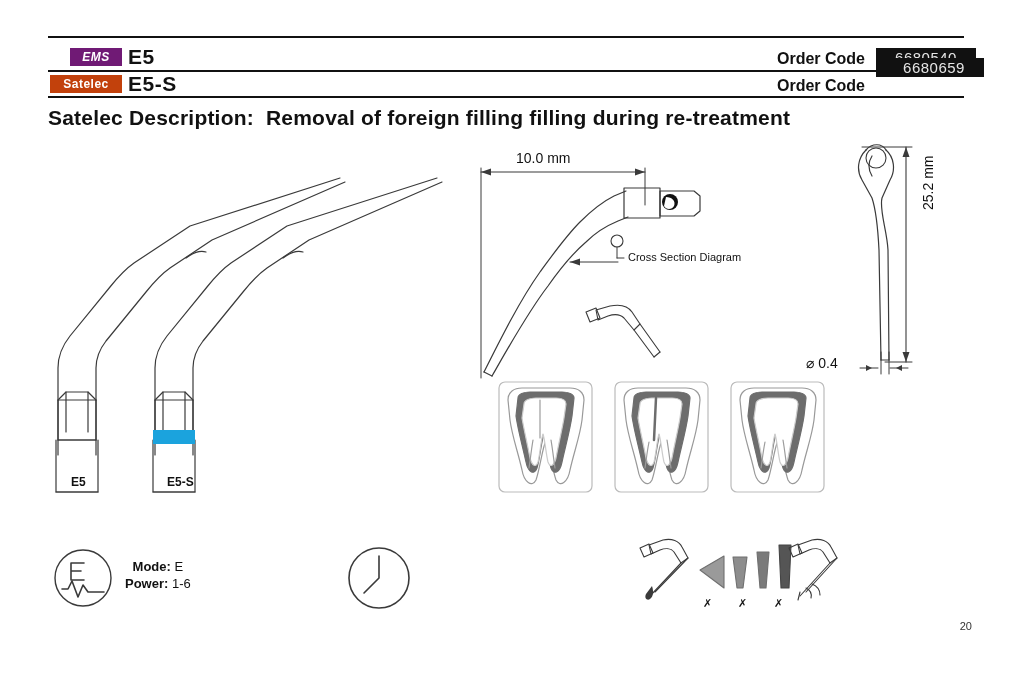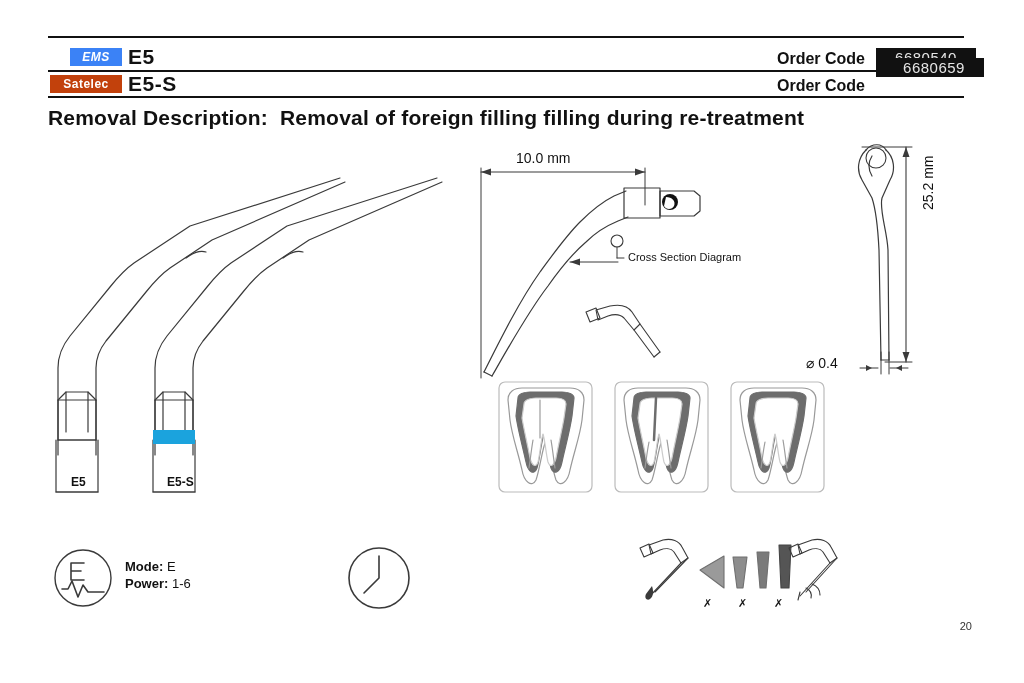--- a/index.html
+++ b/index.html
@@ -40,21 +40,21 @@
     justify-content: center;
     color: #ffffff;
     font-weight: bold;
     letter-spacing: .5px;
   }
   .badge-ems {
     left: 70px;
     top: 48px;
     width: 52px;
     height: 18px;
-    background: #3b82f6;
+    background: #701a75;
     font-size: 12px;
     font-style: italic;
   }
   .badge-satelec {
     left: 50px;
     top: 75px;
     width: 72px;
     height: 18px;
     background: #c2410c;
     font-size: 12px;
@@ -136,20 +136,21 @@
     font-weight: bold;
   }
   .cap-e5  { left: 71px;  top: 475px; }
   .cap-e5s { left: 167px; top: 475px; }
 
   
   .info-text {
     position: absolute;
     font-size: 13px;
     line-height: 17px;
+    text-align: center;
   }
   .mode-block { left: 125px; top: 558px; }
   .mode-block b { font-weight: bold; }
 
   .life-block { left: 418px; top: 553px; }
   .life-block .t1, .life-block .t2 { font-weight: bold; font-size: 13.5px; }
   .life-block .t3 { font-size: 13px; }
 
   .water-block { left: 848px; top: 552px; }
   .water-block .t1 { font-weight: bold; font-size: 13.5px; }
@@ -177,21 +178,21 @@
 
   <div class="tip-name tip-e5">E5</div>
   <div class="tip-name tip-e5s">E5-S</div>
 
   <div class="order-label ol1">Order Code</div>
   <div class="order-label ol2">Order Code</div>
   <div class="order-code oc1">6680540</div>
   <div class="order-code oc2">6680659</div>
 
   <div class="func-desc">
-    <span>Removal Description</span><span>:</span>&nbsp;&nbsp;<span class="desc-text">Removal of foreign filling filling during re-treatment</span>
+    <span>Satelec Description</span><span>:</span>&nbsp;&nbsp;<span class="desc-text">Removal of foreign filling filling during re-treatment</span>
   </div>
 
   <svg class="drawing" viewBox="0 0 1024 683" xmlns="http://www.w3.org/2000/svg">
     <g fill="none" stroke="#3a3a3a" stroke-width="1.2" stroke-linejoin="round" stroke-linecap="round">
 
       <g>
         <path d="M58 455 L58 368 C58 356 62 346 70 336 L110 287 C118 277 124 270 134 263 L190 226 L340 178"></path>
         <path d="M96 455 L96 368 C96 358 99 350 106 341 L146 292 C154 282 160 275 170 268 L212 240 L345 182"></path>
         <path d="M186 258 C194 252 200 250 206 252"></path>
 

